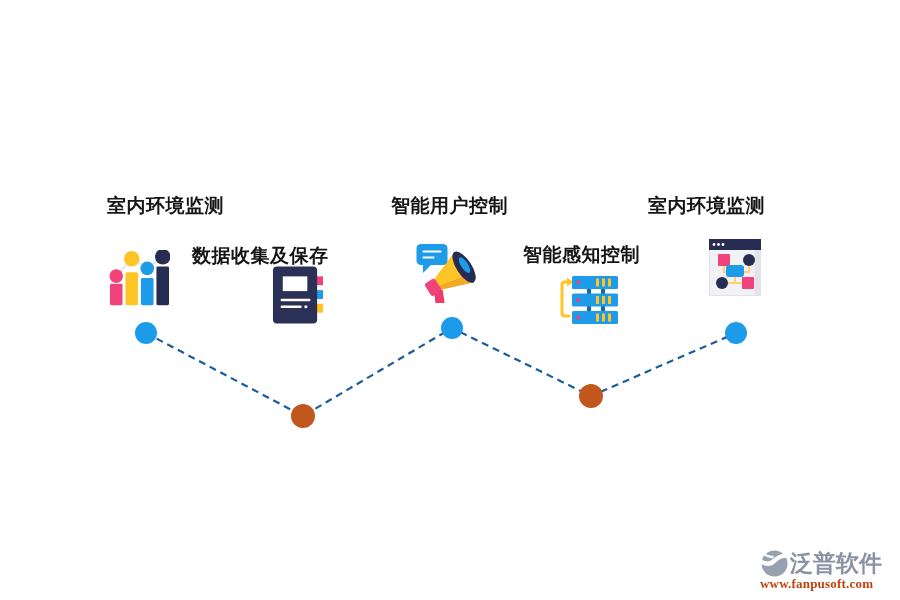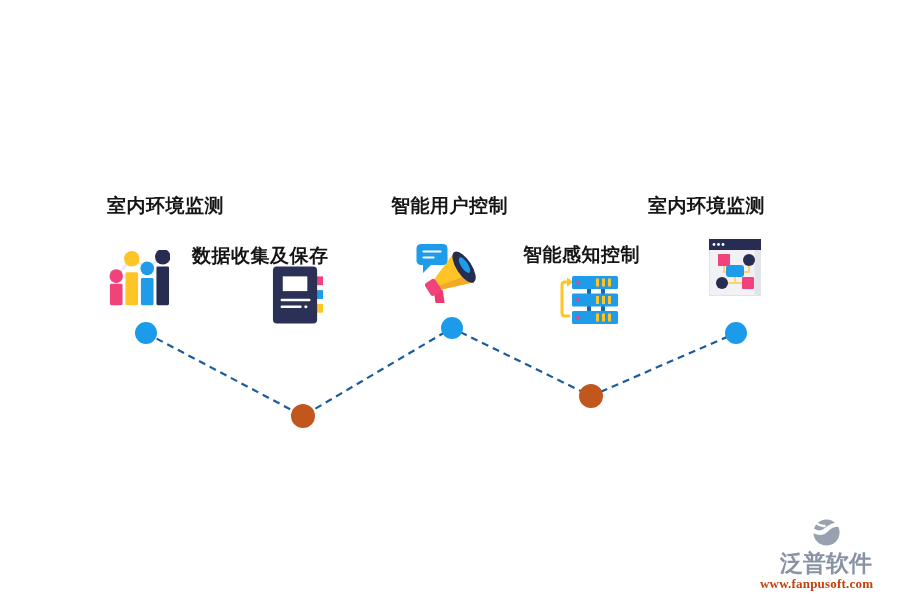--- a/index.html
+++ b/index.html
@@ -20,21 +20,21 @@
   .lbl-4{left:523px;top:242px;}
   .lbl-5{left:648px;top:193px;}
   .icon{position:absolute;}
   .icon svg{display:block;}
   .ic-1{left:108px;top:250px;}
   .ic-2{left:271px;top:266px;}
   .ic-3{left:416px;top:239px;}
   .ic-4{left:558px;top:274px;}
   .ic-5{left:709px;top:239px;}
   .watermark{position:absolute;right:8px;bottom:8px;width:132px;}
-  .wm-row{display:flex;align-items:center;gap:1px;flex-direction:column;}
+  .wm-row{display:flex;align-items:center;gap:1px;}
   .wm-brand{
     font-family:"Liberation Serif","DejaVu Serif",serif;
     font-size:23px;font-weight:bold;color:#8A93A4;white-space:nowrap;
   }
   .wm-url{
     font-family:"Liberation Serif","DejaVu Serif",serif;
     font-size:13px;font-weight:bold;color:#c2410c;
     margin-top:-3px;letter-spacing:0.2px;white-space:nowrap;
   }
 </style>

